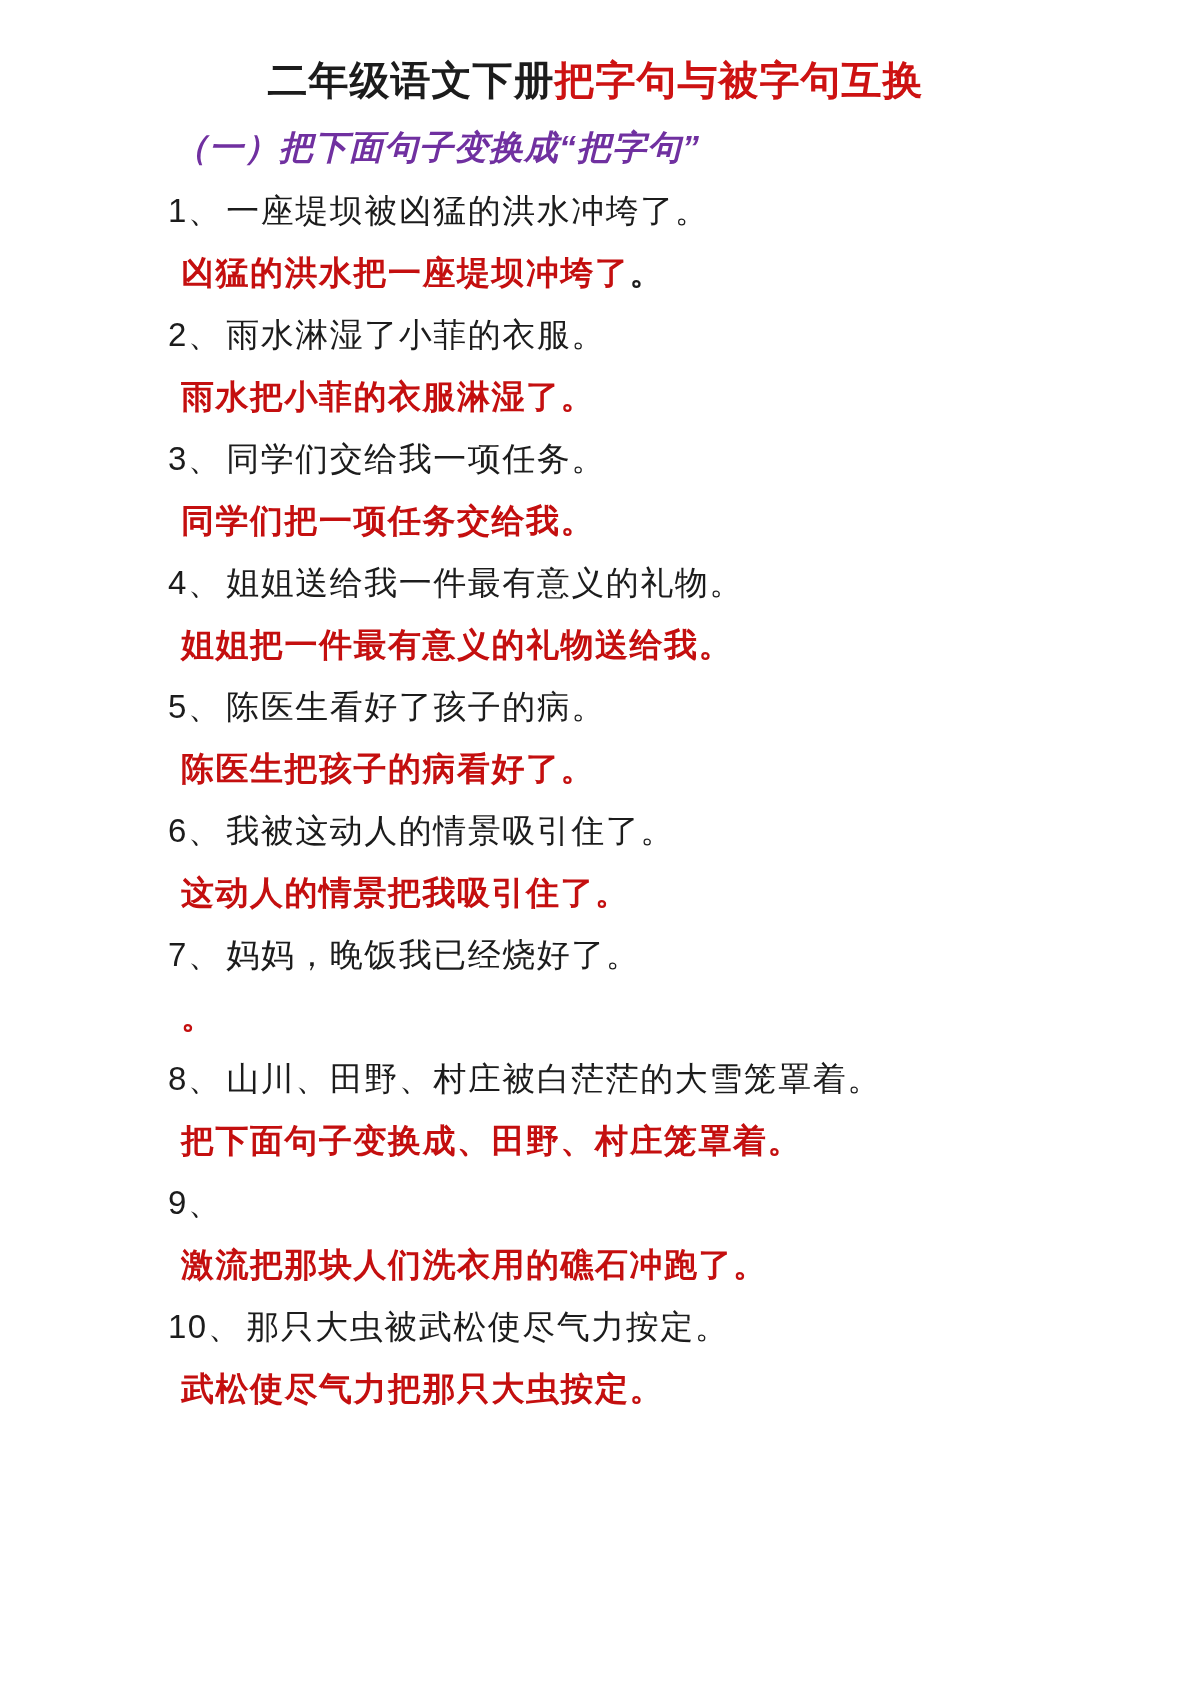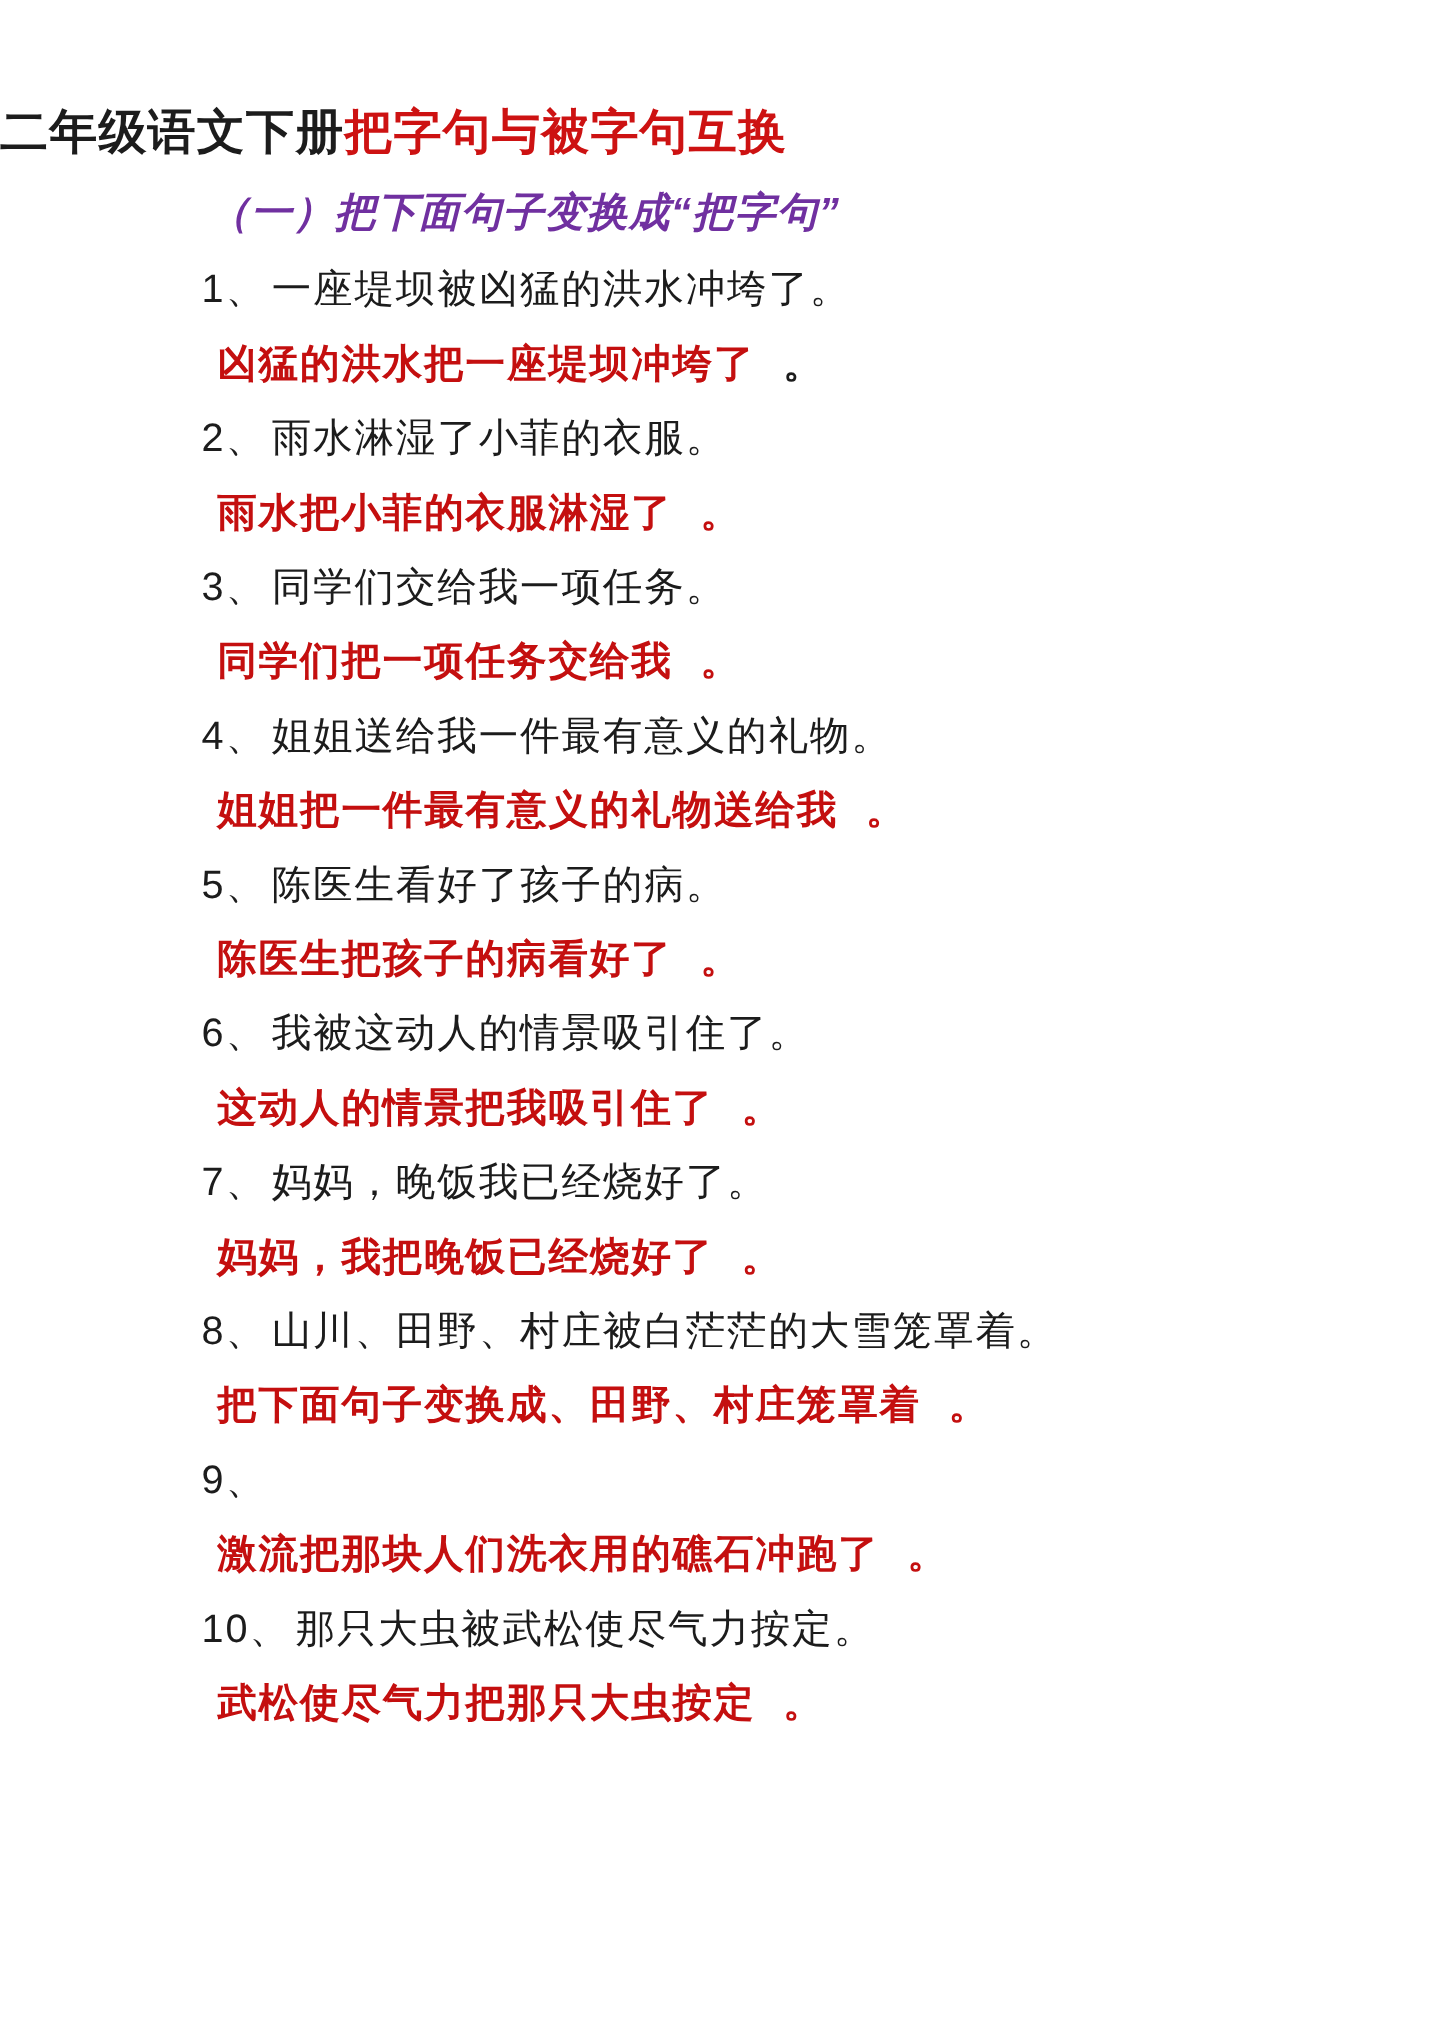--- a/index.html
+++ b/index.html
@@ -6,21 +6,22 @@
   .page {
     position: relative;
     width: 1191px;
     height: 1684px;
     margin: 0 auto;
     background: var(--page-bg, #ffffff);
     overflow: hidden;
     font-family: "Liberation Sans", "DejaVu Sans", sans-serif;
   }
   .title {
-    padding-top: 86px;
+    padding-top: 56px;
+    text-align: center;
     font-size: 40px;
     line-height: 1.2;
     font-weight: 700;
     letter-spacing: 1px;
     color: var(--text-black, #1c1c1c);
     white-space: nowrap;
   }
   .title .title-red { color: var(--title-red, #cd1212); }
   .section-heading {
     margin: 22px 0 0 174px;
@@ -44,21 +45,20 @@
     font-size: 33px;
     letter-spacing: 1.5px;
     color: var(--text-black, #1c1c1c);
   }
   .answer-line {
     padding-left: 181px;
     font-size: 33px;
     letter-spacing: 1.5px;
     font-weight: 700;
     color: var(--answer-red, #c40f0f);
-    gap: 23px;
   }
   .num { margin-right: 4px; }
 </style>
 </head>
 <body>
 
 <div class="page">
 
   <div class="title">
     <span class="title-black">二年级语文下册</span><span class="title-red">把字句与被字句互换</span>
@@ -120,21 +120,20 @@
     <div class="line answer-line">
         <span>这动人的情景把我吸引住了</span>
         <span>。</span>
       </div>
 
     <div class="line question-line">
         <span class="num">7、</span>
         <span>妈妈，晚饭我已经烧好了。</span>
       </div>
     <div class="line answer-line">
-        <span>妈妈，我把晚饭已经烧好了</span>
         <span>。</span>
       </div>
 
     <div class="line question-line">
         <span class="num">8、</span>
         <span>山川、田野、村庄被白茫茫的大雪笼罩着。</span>
       </div>
     <div class="line answer-line">
         <span>把下面句子变换成、田野、村庄笼罩着</span>
         <span>。</span>

